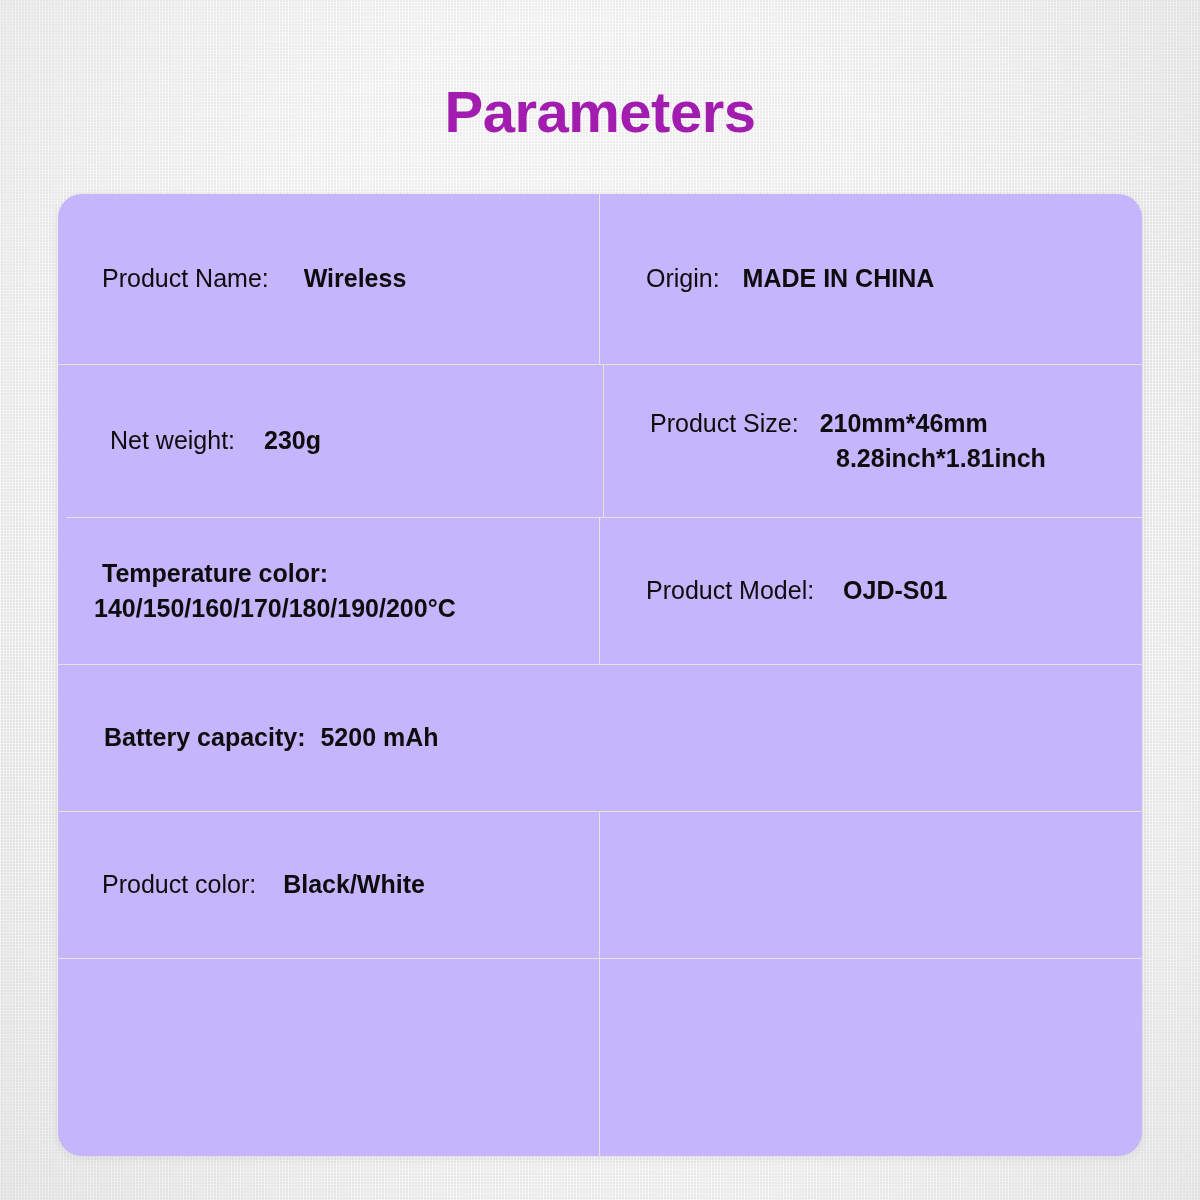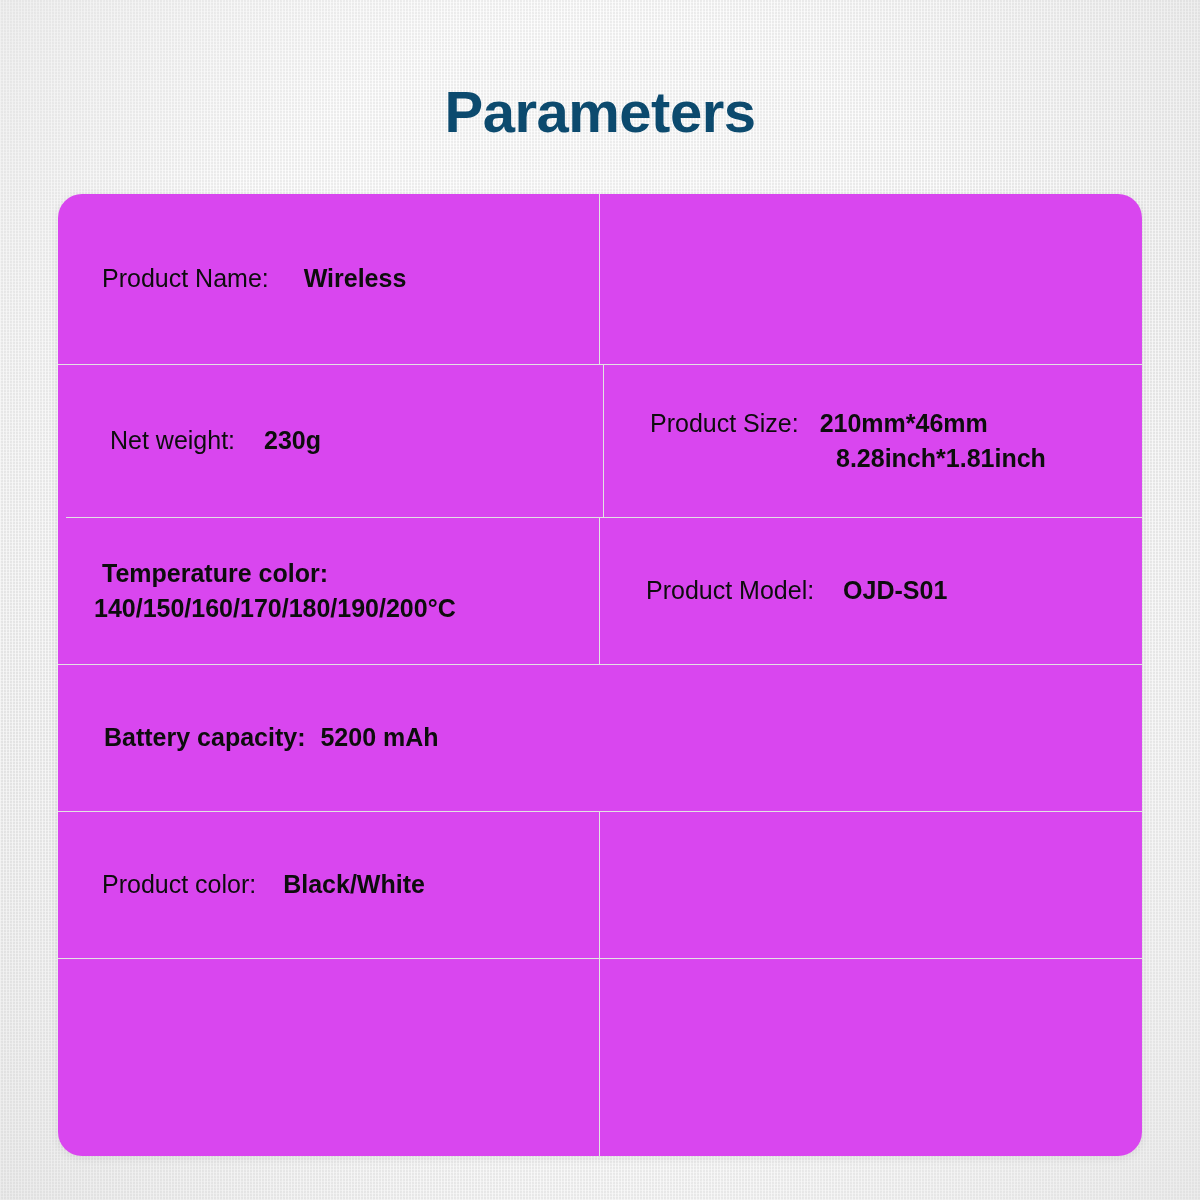--- a/index.html
+++ b/index.html
@@ -37,29 +37,29 @@
   }
   .title {
     position: absolute;
     top: 78px;
     left: 0;
     width: 1200px;
     text-align: center;
     font-size: 58px;
     font-weight: bold;
     letter-spacing: -0.5px;
-    color: #0c4a6e;
+    color: #a21caf;
   }
   .card {
     position: absolute;
     left: 58px;
     top: 194px;
     width: 1084px;
     height: 962px;
-    background: #d946ef;
+    background: #c4b5fd;
     border-radius: 24px;
     box-shadow: 0 2px 10px rgba(0,0,0,0.07);
     overflow: hidden;
   }
   .grid {
     width: 100%;
     height: 100%;
     display: flex;
     flex-direction: column;
   }
@@ -129,20 +129,26 @@
   <div class="card">
     <div class="grid">
 
       <div class="row r1">
         <div class="cell left">
           <div class="kv">
             <span class="k">Product Name:</span>
             <span class="v indent pad-left-name">Wireless</span>
           </div>
         </div>
+        <div class="cell right">
+          <div class="kv">
+            <span class="k">Origin:</span>
+            <span class="v indent" style="padding-left:16px;">MADE IN CHINA</span>
+          </div>
+        </div>
       </div>
 
       <div class="row r2">
         <div class="cell left">
           <div class="kv">
             <span class="k">Net weight:</span>
             <span class="v indent" style="padding-left:22px;">230g</span>
           </div>
         </div>
         <div class="cell right">

